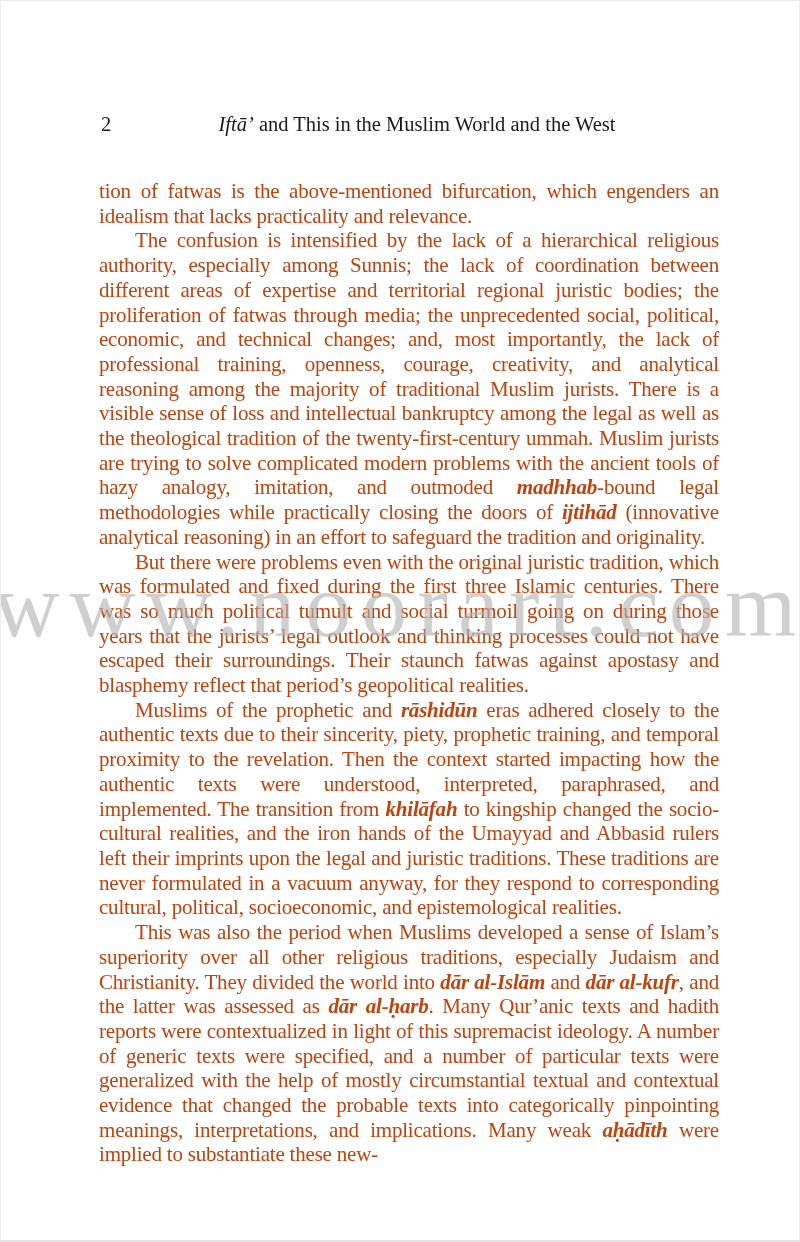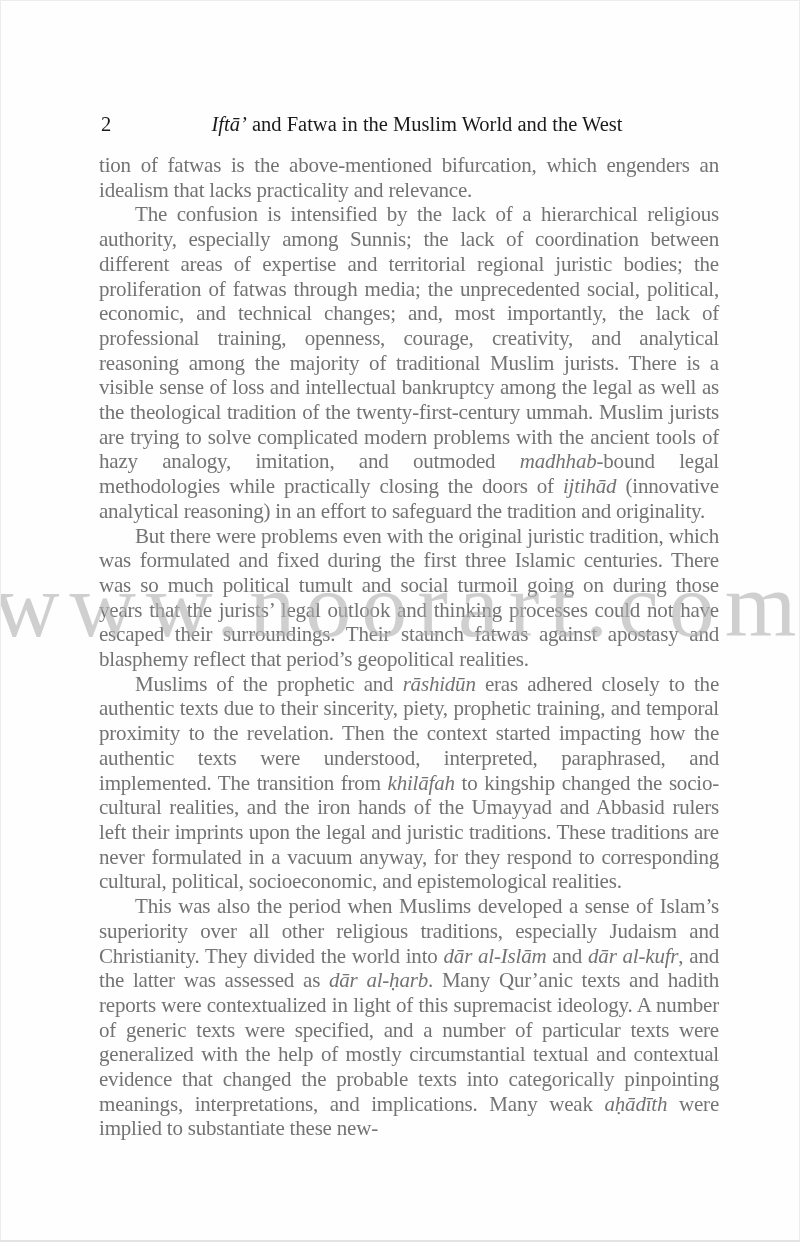--- a/index.html
+++ b/index.html
@@ -38,39 +38,40 @@
     display: block;
     text-align: center;
     white-space: nowrap;
   }
   .running-title .t-italic {
     font-style: italic;
     margin-left: 16px;
   }
   .body-text {
     position: absolute;
-    top: 152px;
+    top: 178px;
     left: 98px;
     width: 620px;
     font-size: 21px;
     line-height: 24.7px;
     letter-spacing: -0.2px;
     text-align: justify;
-    color: #737373;
+    color: #c2410c;
     z-index: 1;
   }
   .body-text p.para {
     margin: 0;
     padding: 0;
   }
   .body-text p.para.indent {
     text-indent: 36px;
   }
   .body-text em {
     font-style: italic;
+    font-weight: bold;
   }
   .watermark {
     position: absolute;
     top: 558px;
     left: -8px;
     width: 830px;
     font-family: "Liberation Serif", "DejaVu Serif", serif;
     font-size: 92px;
     line-height: 1;
     letter-spacing: 10px;
@@ -83,21 +84,21 @@
   }
 </style>
 </head>
 <body>
 
 <div class="page">
 
   <div class="header">
     <span class="page-num">2</span>
     <span class="running-title">
-      <span class="t-italic">Iftā’</span><span> and Fatwa in the Muslim World and the West</span>
+      <span class="t-italic">Iftā’</span><span> and This in the Muslim World and the West</span>
     </span>
   </div>
 
   <div class="body-text">
       <p class="para"><span>tion of fatwas is the above-mentioned bifurcation, which engenders an idealism that lacks practicality and relevance.</span></p>
       <p class="para indent"><span>The confusion is intensified by the lack of a hierarchical religious authority, especially among Sunnis; the lack of coordination between different areas of expertise and territorial regional juristic bodies; the proliferation of fatwas through media; the unprecedented social, political, economic, and technical changes; and, most importantly, the lack of professional training, openness, courage, creativity, and analytical reasoning among the majority of traditional Muslim jurists. There is a visible sense of loss and intellectual bankruptcy among the legal as well as the theological tradition of the twenty-first-century ummah. Muslim jurists are trying to solve complicated modern problems with the ancient tools of hazy analogy, imitation, and outmoded </span><em>madhhab</em><span>-bound legal methodologies while practically closing the doors of </span><em>ijtihād</em><span> (innovative analytical reasoning) in an effort to safeguard the tradition and originality.</span></p>
       <p class="para indent"><span>But there were problems even with the original juristic tradition, which was formulated and fixed during the first three Islamic centuries. There was so much political tumult and social turmoil going on during those years that the jurists’ legal outlook and thinking processes could not have escaped their surroundings. Their staunch fatwas against apostasy and blasphemy reflect that period’s geopolitical realities.</span></p>
       <p class="para indent"><span>Muslims of the prophetic and </span><em>rāshidūn</em><span> eras adhered closely to the authentic texts due to their sincerity, piety, prophetic training, and temporal proximity to the revelation. Then the context started impacting how the authentic texts were understood, interpreted, paraphrased, and implemented. The transition from </span><em>khilāfah</em><span> to kingship changed the socio-cultural realities, and the iron hands of the Umayyad and Abbasid rulers left their imprints upon the legal and juristic traditions. These traditions are never formulated in a vacuum anyway, for they respond to corresponding cultural, political, socioeconomic, and epistemological realities.</span></p>
       <p class="para indent"><span>This was also the period when Muslims developed a sense of Islam’s superiority over all other religious traditions, especially Judaism and Christianity. They divided the world into </span><em>dār al-Islām</em><span> and </span><em>dār al-kufr</em><span>, and the latter was assessed as </span><em>dār al-ḥarb</em><span>. Many Qur’anic texts and hadith reports were contextualized in light of this supremacist ideology. A number of generic texts were specified, and a number of particular texts were generalized with the help of mostly circumstantial textual and contextual evidence that changed the probable texts into categorically pinpointing meanings, interpretations, and implications. Many weak </span><em>aḥādīth</em><span> were implied to substantiate these new-</span></p>
     </div>

